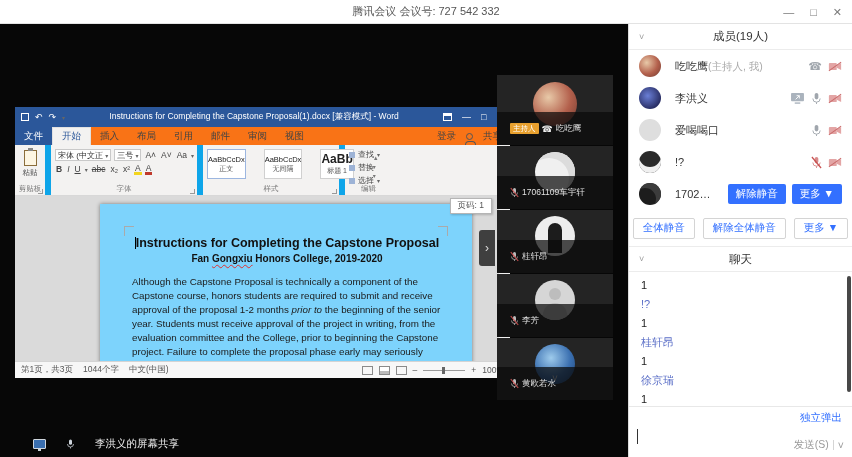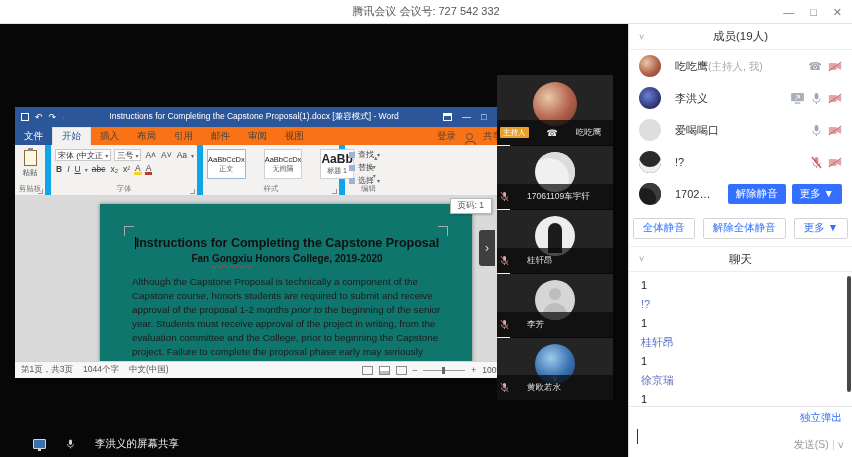--- a/index.html
+++ b/index.html
@@ -59,21 +59,21 @@
   .st-preview { font-size:7.5px; color:#222; }
   .st-preview.big { font-size:12px; font-weight:bold; }
   .st-label { font-size:7px; color:#555; }
   .style-scroll { display:flex; flex-direction:column; justify-content:center; font-size:6px; color:#777; gap:2px; padding-left:1px; }
   .g-edit { width:47px; display:flex; flex-direction:column; justify-content:flex-start; gap:2px; padding-top:4px; }
   .editrow { font-size:8px; color:#444; display:flex; align-items:center; gap:3px; }
   .editrow .sq { width:6px; height:6px; background:#9db3d6; display:inline-block; }
   .ribbon-collapse { position:absolute; right:3px; bottom:13px; font-size:7px; color:#777; }
 
   .docarea { position:relative; height:165px; background:#dadada; overflow:hidden; }
-  .page { position:absolute; left:85px; top:8px; width:372px; height:200px; background:#0f766e; box-shadow:0 0 4px rgba(0,0,0,.45); }
+  .page { position:absolute; left:85px; top:8px; width:372px; height:200px; background:#7dd3fc; box-shadow:0 0 4px rgba(0,0,0,.45); }
   .cropmark { position:absolute; width:10px; height:10px; }
   .cm-tl { left:24px; top:22px; border-left:1px solid #aaa; border-top:1px solid #aaa; }
   .cm-tr { right:24px; top:22px; border-right:1px solid #aaa; border-top:1px solid #aaa; }
   .doc-content { padding:32px 30px 0 32px; }
   .doc-title { text-align:center; font-weight:bold; font-size:12.5px; color:#111; }
   .caret { display:inline-block; width:1px; height:12px; background:#000; vertical-align:-2px; animation:blink 1s step-end infinite; }
   @keyframes blink { 50% { opacity:0; } }
   .doc-subtitle { text-align:center; font-weight:bold; font-size:10px; color:#111; margin-top:3px; }
   .misspell { text-decoration:underline wavy #e03030 1px; text-underline-offset:2px; }
   .doc-body { margin-top:11px; font-size:9.8px; line-height:1.42; color:#1b1b1b; }
@@ -91,21 +91,21 @@
   .zoom-track { width:42px; height:1px; background:#9a9a9a; position:relative; display:inline-block; }
   .zoom-thumb { position:absolute; left:19px; top:-3px; width:3px; height:7px; background:#666; }
 
   
   .expand-btn { position:absolute; left:479px; top:206px; width:16px; height:36px; background:#3f3f3f; border-radius:3px 0 0 3px; color:#ddd; display:flex; align-items:center; justify-content:center; font-size:12px; }
 
   
   .vstrip { position:absolute; left:497px; top:51px; width:116px; height:323px; }
   .tile { position:relative; background:#242424; margin-bottom:1px; }
   .tile .av { position:absolute; left:50%; top:42%; transform:translate(-50%,-50%); border-radius:50%; }
-  .namebar { position:absolute; left:0; right:0; bottom:0; height:25px; background:rgba(10,10,10,.72); display:flex; align-items:center; gap:18px; padding:0 3px; font-size:8.5px; color:#e0e0e0; white-space:nowrap; overflow:hidden; }
+  .namebar { position:absolute; left:0; right:0; bottom:0; height:33px; background:rgba(10,10,10,.72); display:flex; align-items:center; gap:3px; padding:0 13px; font-size:8.5px; color:#e0e0e0; white-space:nowrap; overflow:hidden; }
   .hostbadge { background:#e8a02e; color:#fff; font-size:7.5px; padding:0 3px; height:11px; line-height:11px; border-radius:1px; }
   .phone-g { color:#eee; font-size:9px; }
   .av1 { width:44px; height:44px; background:radial-gradient(circle at 35% 35%, #e8c9a8, #b3604c 55%, #6e3a30); }
   .av2 { width:40px; height:40px; background:#f0f0f0; box-shadow:inset -6px 6px 0 0 #dcdcdc; }
   .av3 { width:40px; height:40px; background:#ededed; position:relative; overflow:hidden; }
   .av3:after { content:""; position:absolute; left:13px; top:7px; width:14px; height:30px; background:#1c1c1c; border-radius:7px 7px 0 0; }
   .av4 { width:40px; height:40px; background:#d6d6d6; position:relative; overflow:hidden; }
   .av4:before { content:""; position:absolute; left:14px; top:8px; width:12px; height:12px; border-radius:50%; background:#bdbdbd; }
   .av4:after { content:""; position:absolute; left:8px; top:23px; width:24px; height:18px; border-radius:12px 12px 0 0; background:#bdbdbd; }
   .av5 { width:40px; height:40px; background:radial-gradient(circle at 40% 35%, #9ecbec, #3a6fb0 55%, #1d3f70); }

